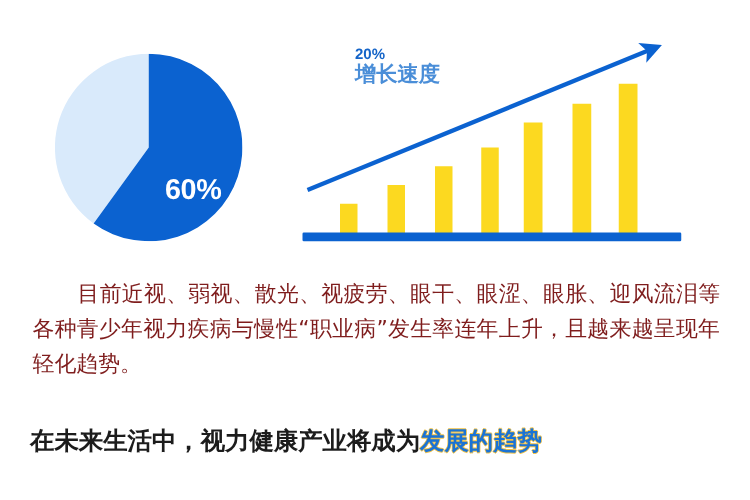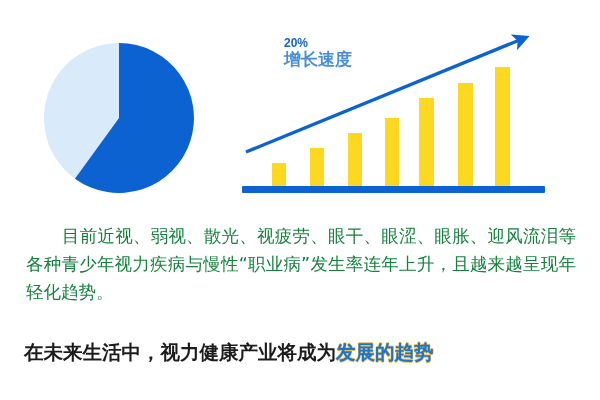--- a/index.html
+++ b/index.html
@@ -81,21 +81,21 @@
   
   #body-text {
     position: absolute;
     left: 0;
     top: 222px;
     width: 600px;
   }
   .paragraph {
     margin: 0;
     padding: 0 24px 0 26px;
-    color: #15803d;
+    color: #7f1d1d;
     font-size: 17.5px;
     line-height: 28px;
     text-indent: 36px;
     text-align: justify;
     text-justify: inter-ideograph;
     font-family: "DejaVu Sans", "Liberation Sans", sans-serif;
   }
   .headline {
     position: absolute;
     left: 24px;
@@ -125,20 +125,21 @@
 
   <div id="charts">
 
     <div id="pie-chart">
       <svg width="150" height="150" viewBox="0 0 150 150">
 
         <path d="M 75 75 L 75 0 A 75 75 0 0 0 30.9 135.7 Z" fill="#d9eafb"></path>
 
         <path d="M 75 75 L 30.9 135.7 A 75 75 0 1 0 75 0 Z" fill="#0b62d0"></path>
       </svg>
+      <span class="pie-label">60%</span>
     </div>
 
     <div id="bar-chart">
       <svg width="320" height="180" viewBox="0 0 320 180">
         <defs>
           <marker id="arrowhead" markerWidth="5" markerHeight="5" refX="2.6" refY="2.5" orient="auto">
             <path d="M 0 0 L 5 2.5 L 0 5 L 1.2 2.5 Z" fill="#0b62d0"></path>
           </marker>
         </defs>
 

